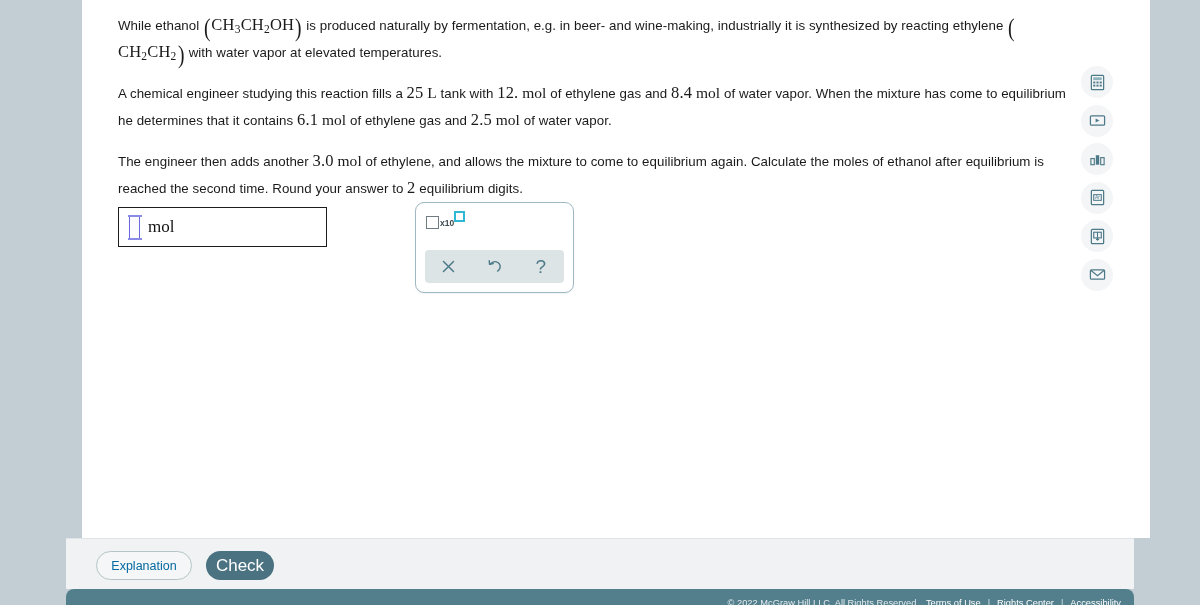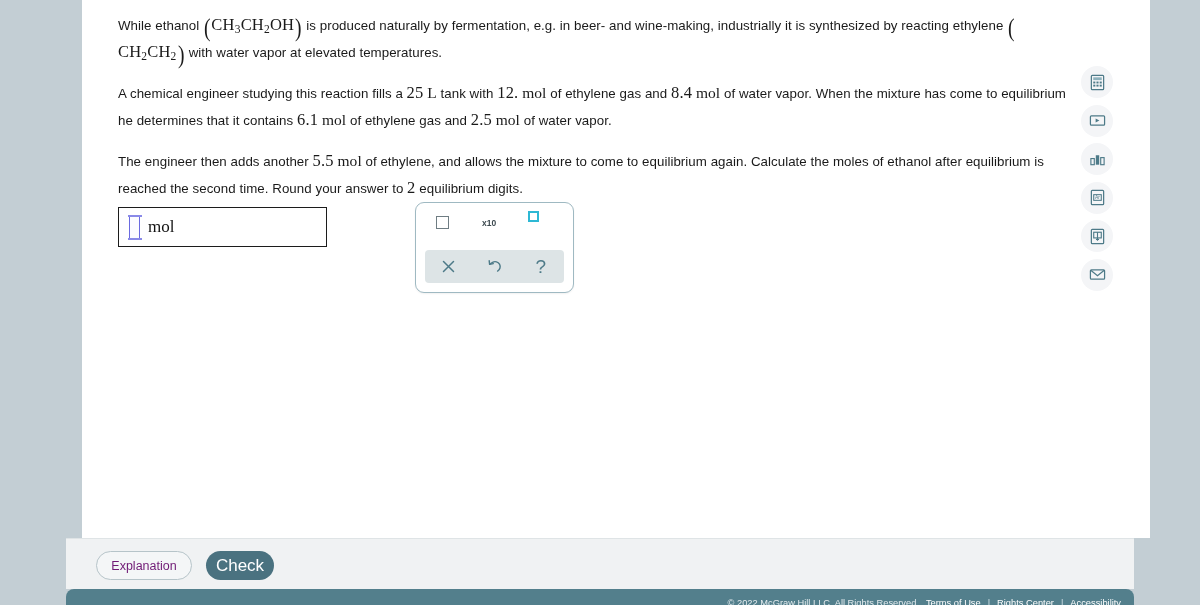--- a/index.html
+++ b/index.html
@@ -125,27 +125,26 @@
     width: 159px;
     height: 91px;
     background: #ffffff;
     border: 1.4px solid #9fb9c2;
     border-radius: 9px;
     box-sizing: border-box;
     box-shadow: 0 1px 2px rgba(0,0,0,0.06);
   }
   #sci-notation-button {
     position: absolute;
-    left: 18px;
+    left: 8px;
     top: 11px;
     display: flex;
     align-items: flex-end;
     cursor: pointer;
     padding: 2px;
-    gap: 32px;
   }
   .sn-box {
     width: 13px;
     height: 13px;
     border: 1.6px solid #6f7d83;
     box-sizing: border-box;
     background: #fff;
   }
   .sn-x10 {
     font-family: "Liberation Sans", sans-serif;
@@ -225,21 +224,21 @@
   }
   #explanation-button {
     position: absolute;
     left: 30px;
     top: 12px;
     width: 96px;
     height: 29px;
     border: 1.3px solid #b6c4c9;
     border-radius: 16px;
     background: #f4f6f7;
-    color: #701a75;
+    color: #0369a1;
     font-size: 12.5px;
     font-family: "Liberation Sans", sans-serif;
     cursor: pointer;
     padding: 0;
   }
   #check-button {
     position: absolute;
     left: 140px;
     top: 12px;
     width: 68px;
@@ -298,21 +297,21 @@
 
     <p class="para">
       <span>While ethanol </span><span class="paren">(</span><span class="mth">CH<sub>3</sub>CH<sub>2</sub>OH</span><span class="paren">)</span><span> is produced naturally by fermentation, e.g. in beer- and wine-making, industrially it is synthesized by reacting ethylene </span><span class="paren">(</span><span class="mth">CH<sub>2</sub>CH<sub>2</sub></span><span class="paren">)</span><span> with water vapor at elevated temperatures.</span>
     </p>
 
     <p class="para">
       <span>A chemical engineer studying this reaction fills a </span><span class="mth">25</span>&nbsp;<span class="unit">L</span><span> tank with </span><span class="mth">12.</span>&nbsp;<span class="unit">mol</span><span> of ethylene gas and </span><span class="mth">8.4</span>&nbsp;<span class="unit">mol</span><span> of water vapor. When the mixture has come to equilibrium he determines that it contains </span><span class="mth">6.1</span>&nbsp;<span class="unit">mol</span><span> of ethylene gas and </span><span class="mth">2.5</span>&nbsp;<span class="unit">mol</span><span> of water vapor.</span>
     </p>
 
     <p class="para">
-      <span>The engineer then adds another </span><span class="mth">5.5</span>&nbsp;<span class="unit">mol</span><span> of ethylene, and allows the mixture to come to equilibrium again. Calculate the moles of ethanol after equilibrium is reached the second time. Round your answer to </span><span class="mth">2</span><span> equilibrium digits.</span>
+      <span>The engineer then adds another </span><span class="mth">3.0</span>&nbsp;<span class="unit">mol</span><span> of ethylene, and allows the mixture to come to equilibrium again. Calculate the moles of ethanol after equilibrium is reached the second time. Round your answer to </span><span class="mth">2</span><span> equilibrium digits.</span>
     </p>
 
   </div>
 
   <div id="answer-row">
 
     <div id="answer-input-box">
       <span id="answer-placeholder"></span>
       <span id="answer-unit-label">mol</span>
     </div>

